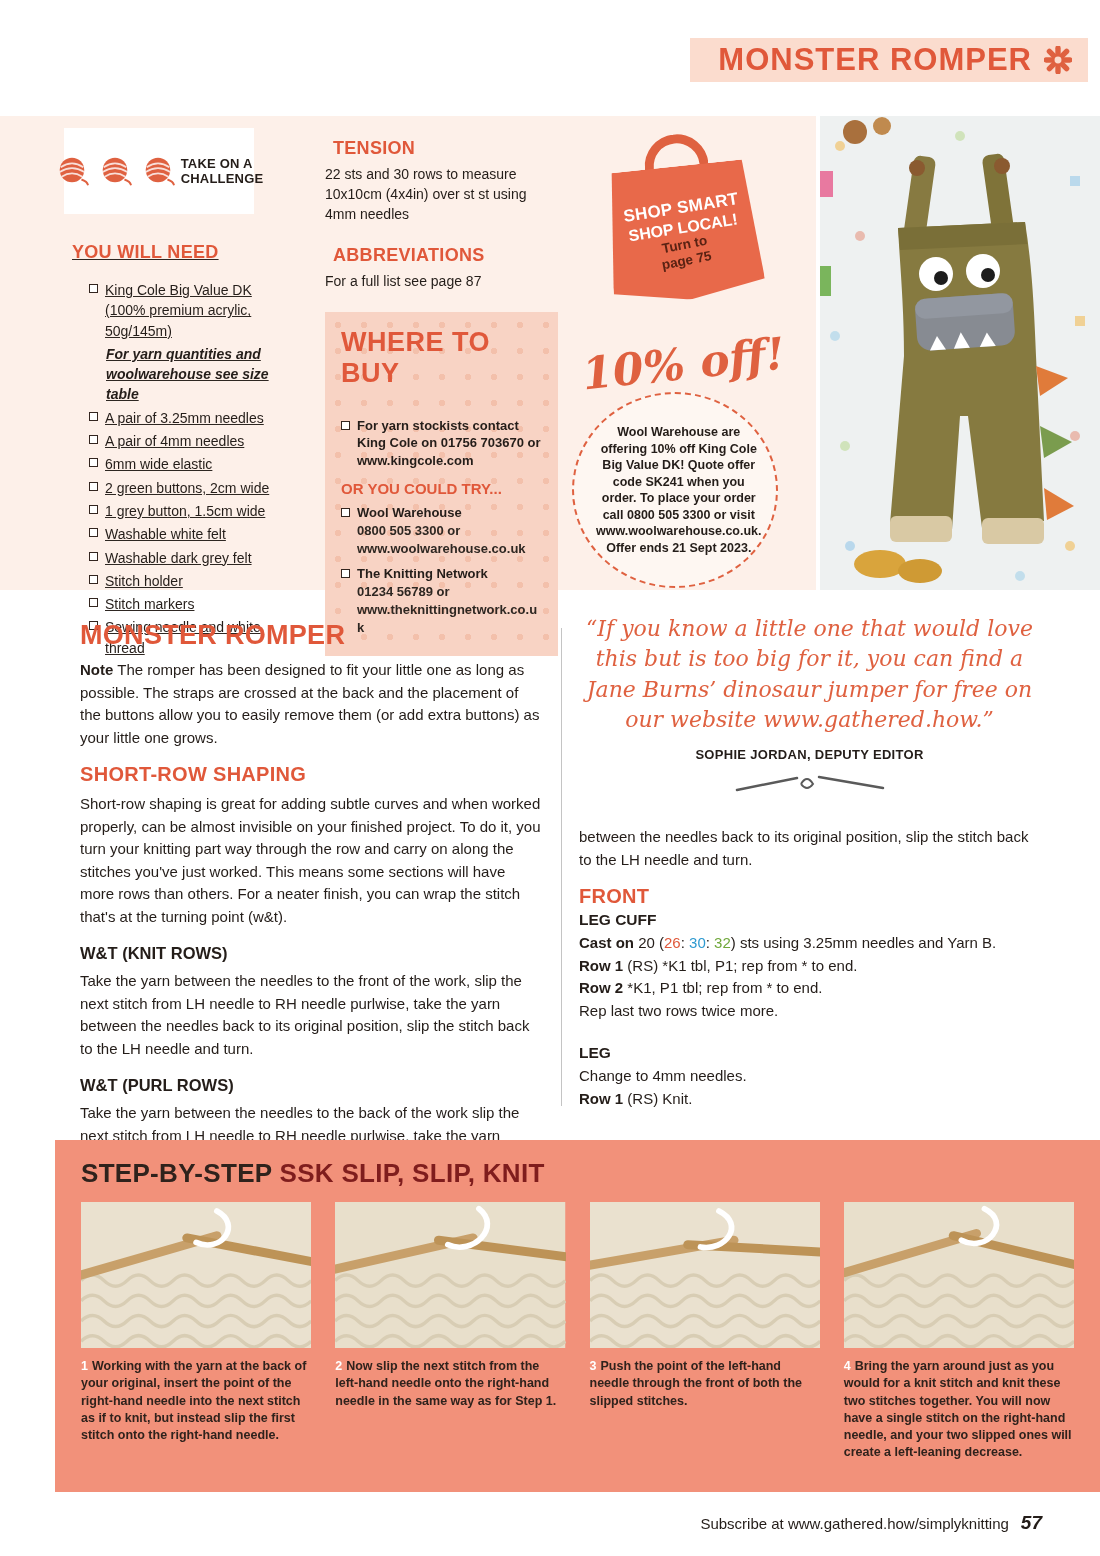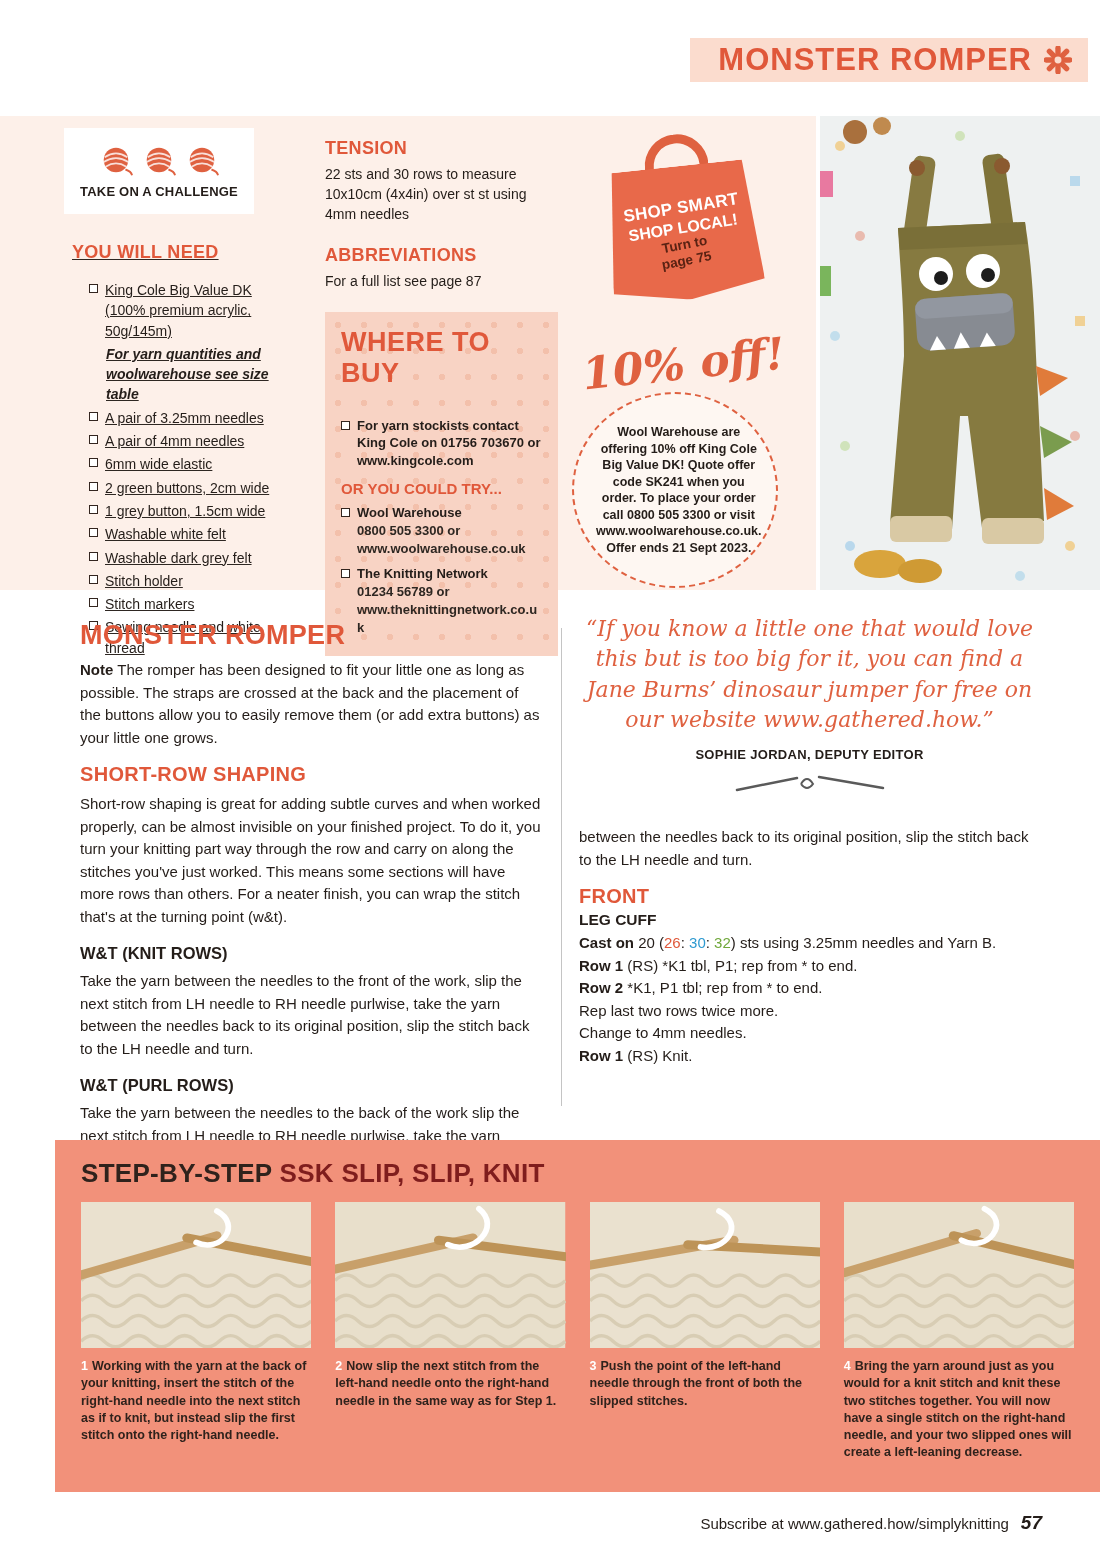--- a/index.html
+++ b/index.html
@@ -11,33 +11,33 @@
   }
   
   .header-band { position:absolute; top:38px; right:12px; height:44px; background:#fbdcce;
     display:flex; align-items:center; gap:12px; padding:0 16px 0 28px; }
   .header-title { color:#e0583a; font-size:31px; font-weight:bold; letter-spacing:1px; }
   
   .top-bg { position:absolute; top:116px; left:0; width:816px; height:474px; background:#fdf0e9; }
   .photo-area { position:absolute; top:116px; left:820px; width:280px; height:474px; }
   .photo-area svg { width:100%; height:100%; display:block; }
   .challenge-box { position:absolute; top:128px; left:64px; width:190px; height:86px; background:#fff;
-    display:flex; flex-direction:column; align-items:center; justify-content:center; gap:6px; }
+    display:flex; flex-direction:row; align-items:center; justify-content:center; gap:6px; }
   .yarn-row { display:flex; gap:9px; }
   .yarn-row svg { width:34px; height:34px; }
   .challenge-label { font-size:13px; font-weight:bold; letter-spacing:.2px; color:#241d19; }
   .ywn { position:absolute; top:242px; left:72px; width:238px;text-decoration:underline; }
   .coral-h { color:#e0583a; font-weight:bold; letter-spacing:.3px; }
   .ywn h2 { font-size:18px; margin:0 0 10px; }
   .checklist { list-style:none; margin:17px; padding:0; font-size:14px; line-height:1.45; color:#241d19; }
   .checklist li { display:flex; gap:7px; margin-bottom:3px; }
   .cb { width:9px; height:9px; border:1.5px solid #33251f; flex:none; margin-top:4px; background:#fff; }
   .checklist li.italic { font-style:italic; font-weight:bold; padding-left:17px; }
   .mid-col { position:absolute; top:138px; left:325px; width:233px; }
-  .mid-col h2 { font-size:18px; margin:0 0 6px; }
+  .mid-col h2 { font-size:18px; margin:0 8px 6px; }
   .mid-col p.info { font-size:14px; line-height:1.42; margin:0 0 20px; color:#241d19; }
   .wtb { background-color:#f8d3c4; background-image:radial-gradient(#f3c0ab 16%, rgba(0,0,0,0) 17%);
     background-size:26px 26px; padding:15px 16px 12px; font-weight:bold; }
   .wtb h2 { font-size:27px; letter-spacing:.5px; margin:0 0 28px; }
   .wtb .entry { display:flex; gap:7px; font-size:13px; line-height:1.38; color:#241d19; overflow-wrap:break-word; }
   .wtb .or { color:#e0583a; font-size:15px; margin:10px 0 7px; }
   .wtb .details { padding-left:16px; font-size:13px; line-height:1.38; margin:0 0 7px; overflow-wrap:break-word; }
   
   .bag { position:absolute; top:134px; left:606px; width:152px; transform:rotate(-6deg); z-index:2; }
   .bag-handle { width:64px; height:40px; border:9px solid #df6140; border-bottom:none;
@@ -289,20 +289,21 @@
       <line x1="148" y1="18" x2="84" y2="7" stroke="#5a5a5a" stroke-width="2.5" stroke-linecap="round"></line>
       <path d="M66,14 q6,-10 12,0 q-6,8 -12,0" fill="none" stroke="#5a5a5a" stroke-width="2"></path>
     </svg>
     <p class="body">between the needles back to its original position, slip the stitch back to the LH needle and turn.</p>
     <h2 class="coral-h front-h">FRONT</h2>
     <div class="sub-h">LEG CUFF</div>
     <p class="pat-line"><b>Cast on</b><span> 20 (</span><span class="sz2">26</span><span>: </span><span class="sz3">30</span><span>: </span><span class="sz4">32</span><span>) sts using 3.25mm needles and Yarn B.</span></p>
     <p class="pat-line"><b>Row 1</b><span> (RS) *K1 tbl, P1; rep from * to end.</span></p>
     <p class="pat-line"><b>Row 2</b><span> *K1, P1 tbl; rep from * to end.</span></p>
     <p class="pat-line">Rep last two rows twice more.</p>
+    <div class="sub-h leg-h">LEG</div>
     <p class="pat-line">Change to 4mm needles.</p>
     <p class="pat-line"><b>Row 1</b><span> (RS) Knit.</span></p>
   </div>
 
   <div class="steps">
     <h2 class="steps-title">
       <span class="t-dark">STEP-BY-STEP</span>
       <span class="t-white">SSK</span>
       <span class="t-white">SLIP, SLIP, KNIT</span>
     </h2>
@@ -313,21 +314,21 @@
           <g stroke="#d8cdb4" stroke-width="3" fill="none">
             <path d="M0,70 q10,-10 20,0 t20,0 t20,0 t20,0 t20,0 t20,0 t20,0 t20,0 t20,0 t20,0"></path>
             <path d="M0,88 q10,-10 20,0 t20,0 t20,0 t20,0 t20,0 t20,0 t20,0 t20,0 t20,0 t20,0"></path>
             <path d="M0,106 q10,-10 20,0 t20,0 t20,0 t20,0 t20,0 t20,0 t20,0 t20,0 t20,0 t20,0"></path>
             <path d="M0,124 q10,-10 20,0 t20,0 t20,0 t20,0 t20,0 t20,0 t20,0 t20,0 t20,0 t20,0"></path>
           </g>
           <line x1="-10" y1="68" x2="118" y2="30" stroke="#c8a06a" stroke-width="8" stroke-linecap="round"></line>
           <line x1="210" y1="55" x2="92" y2="32" stroke="#bd9357" stroke-width="8" stroke-linecap="round"></line>
           <path d="M118,8 C140,20 122,46 100,36" stroke="#ffffff" stroke-width="5" fill="none" stroke-linecap="round"></path>
         </svg>
-        <p class="cap"><span class="num">1</span><span>Working with the yarn at the back of your knitting, insert the stitch of the right-hand needle into the next stitch as if to knit, but instead slip the first stitch onto the right-hand needle.</span></p>
+        <p class="cap"><span class="num">1</span><span>Working with the yarn at the back of your original, insert the point of the right-hand needle into the next stitch as if to knit, but instead slip the first stitch onto the right-hand needle.</span></p>
       </div>
       <div class="step">
         <svg class="sphoto" viewBox="0 0 200 130" preserveAspectRatio="none">
           <rect width="200" height="130" fill="#e8dfcb"></rect>
           <g stroke="#d8cdb4" stroke-width="3" fill="none">
             <path d="M0,70 q10,-10 20,0 t20,0 t20,0 t20,0 t20,0 t20,0 t20,0 t20,0 t20,0 t20,0"></path>
             <path d="M0,88 q10,-10 20,0 t20,0 t20,0 t20,0 t20,0 t20,0 t20,0 t20,0 t20,0 t20,0"></path>
             <path d="M0,106 q10,-10 20,0 t20,0 t20,0 t20,0 t20,0 t20,0 t20,0 t20,0 t20,0 t20,0"></path>
             <path d="M0,124 q10,-10 20,0 t20,0 t20,0 t20,0 t20,0 t20,0 t20,0 t20,0 t20,0 t20,0"></path>
           </g>

